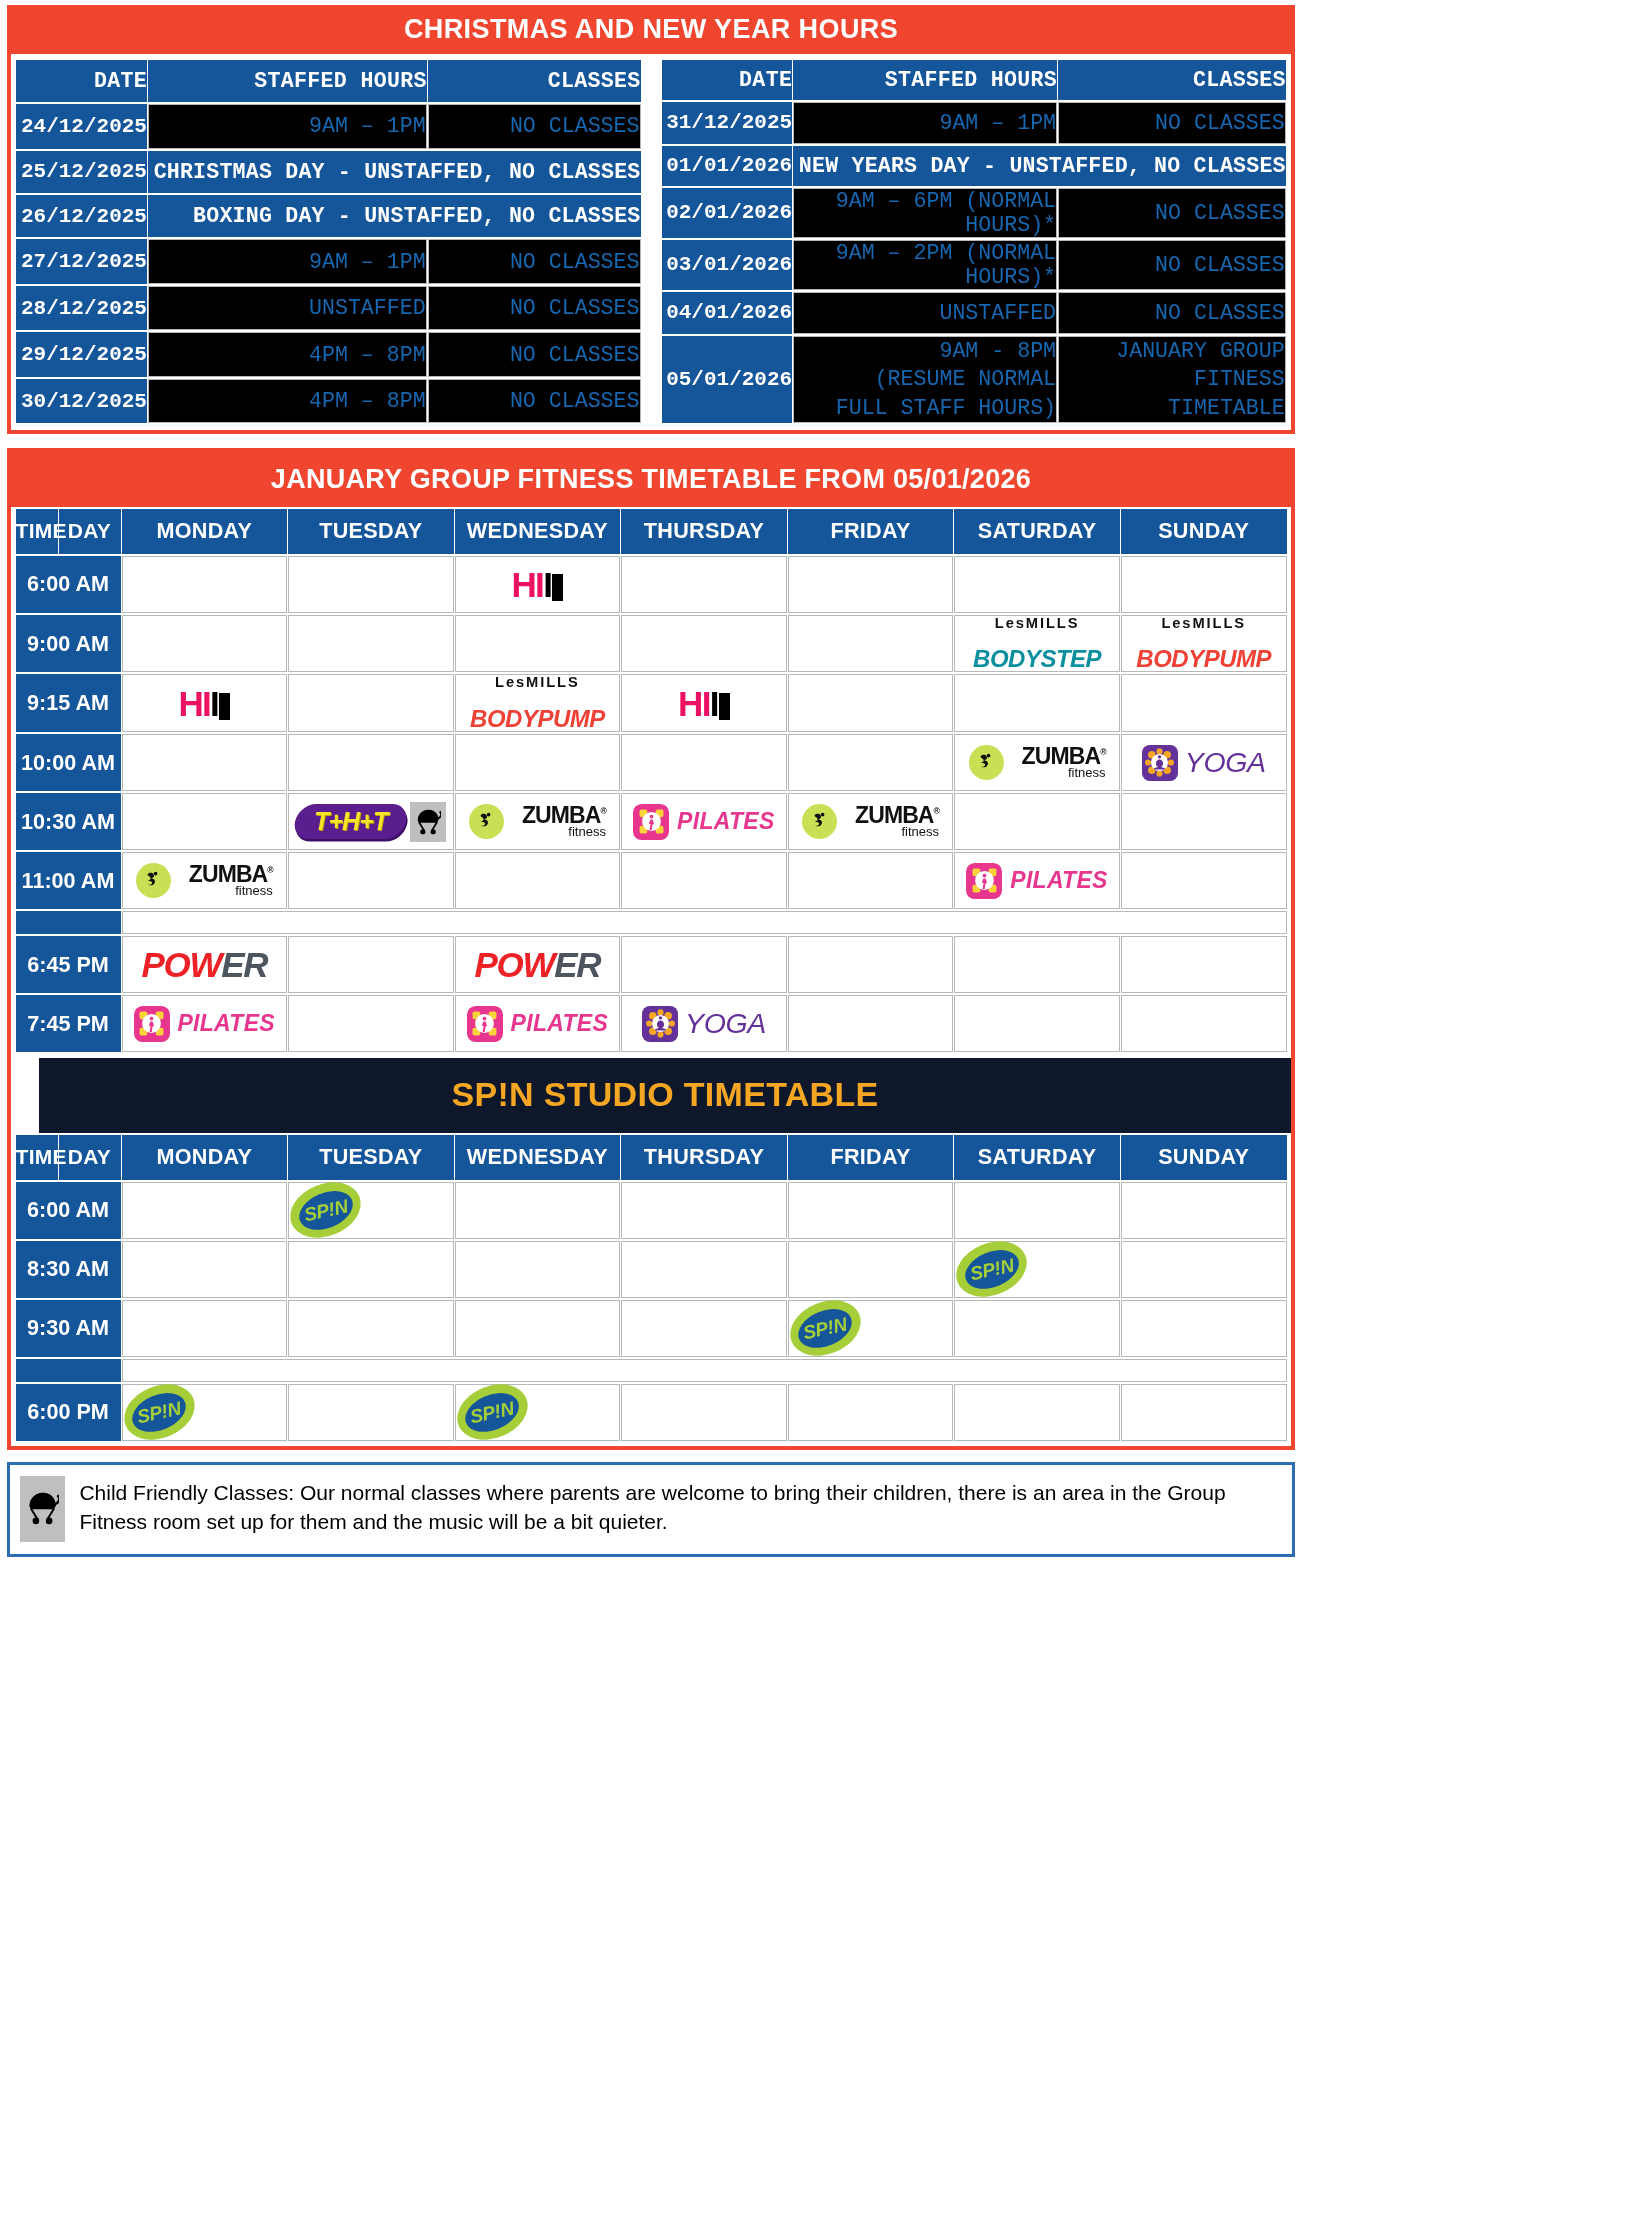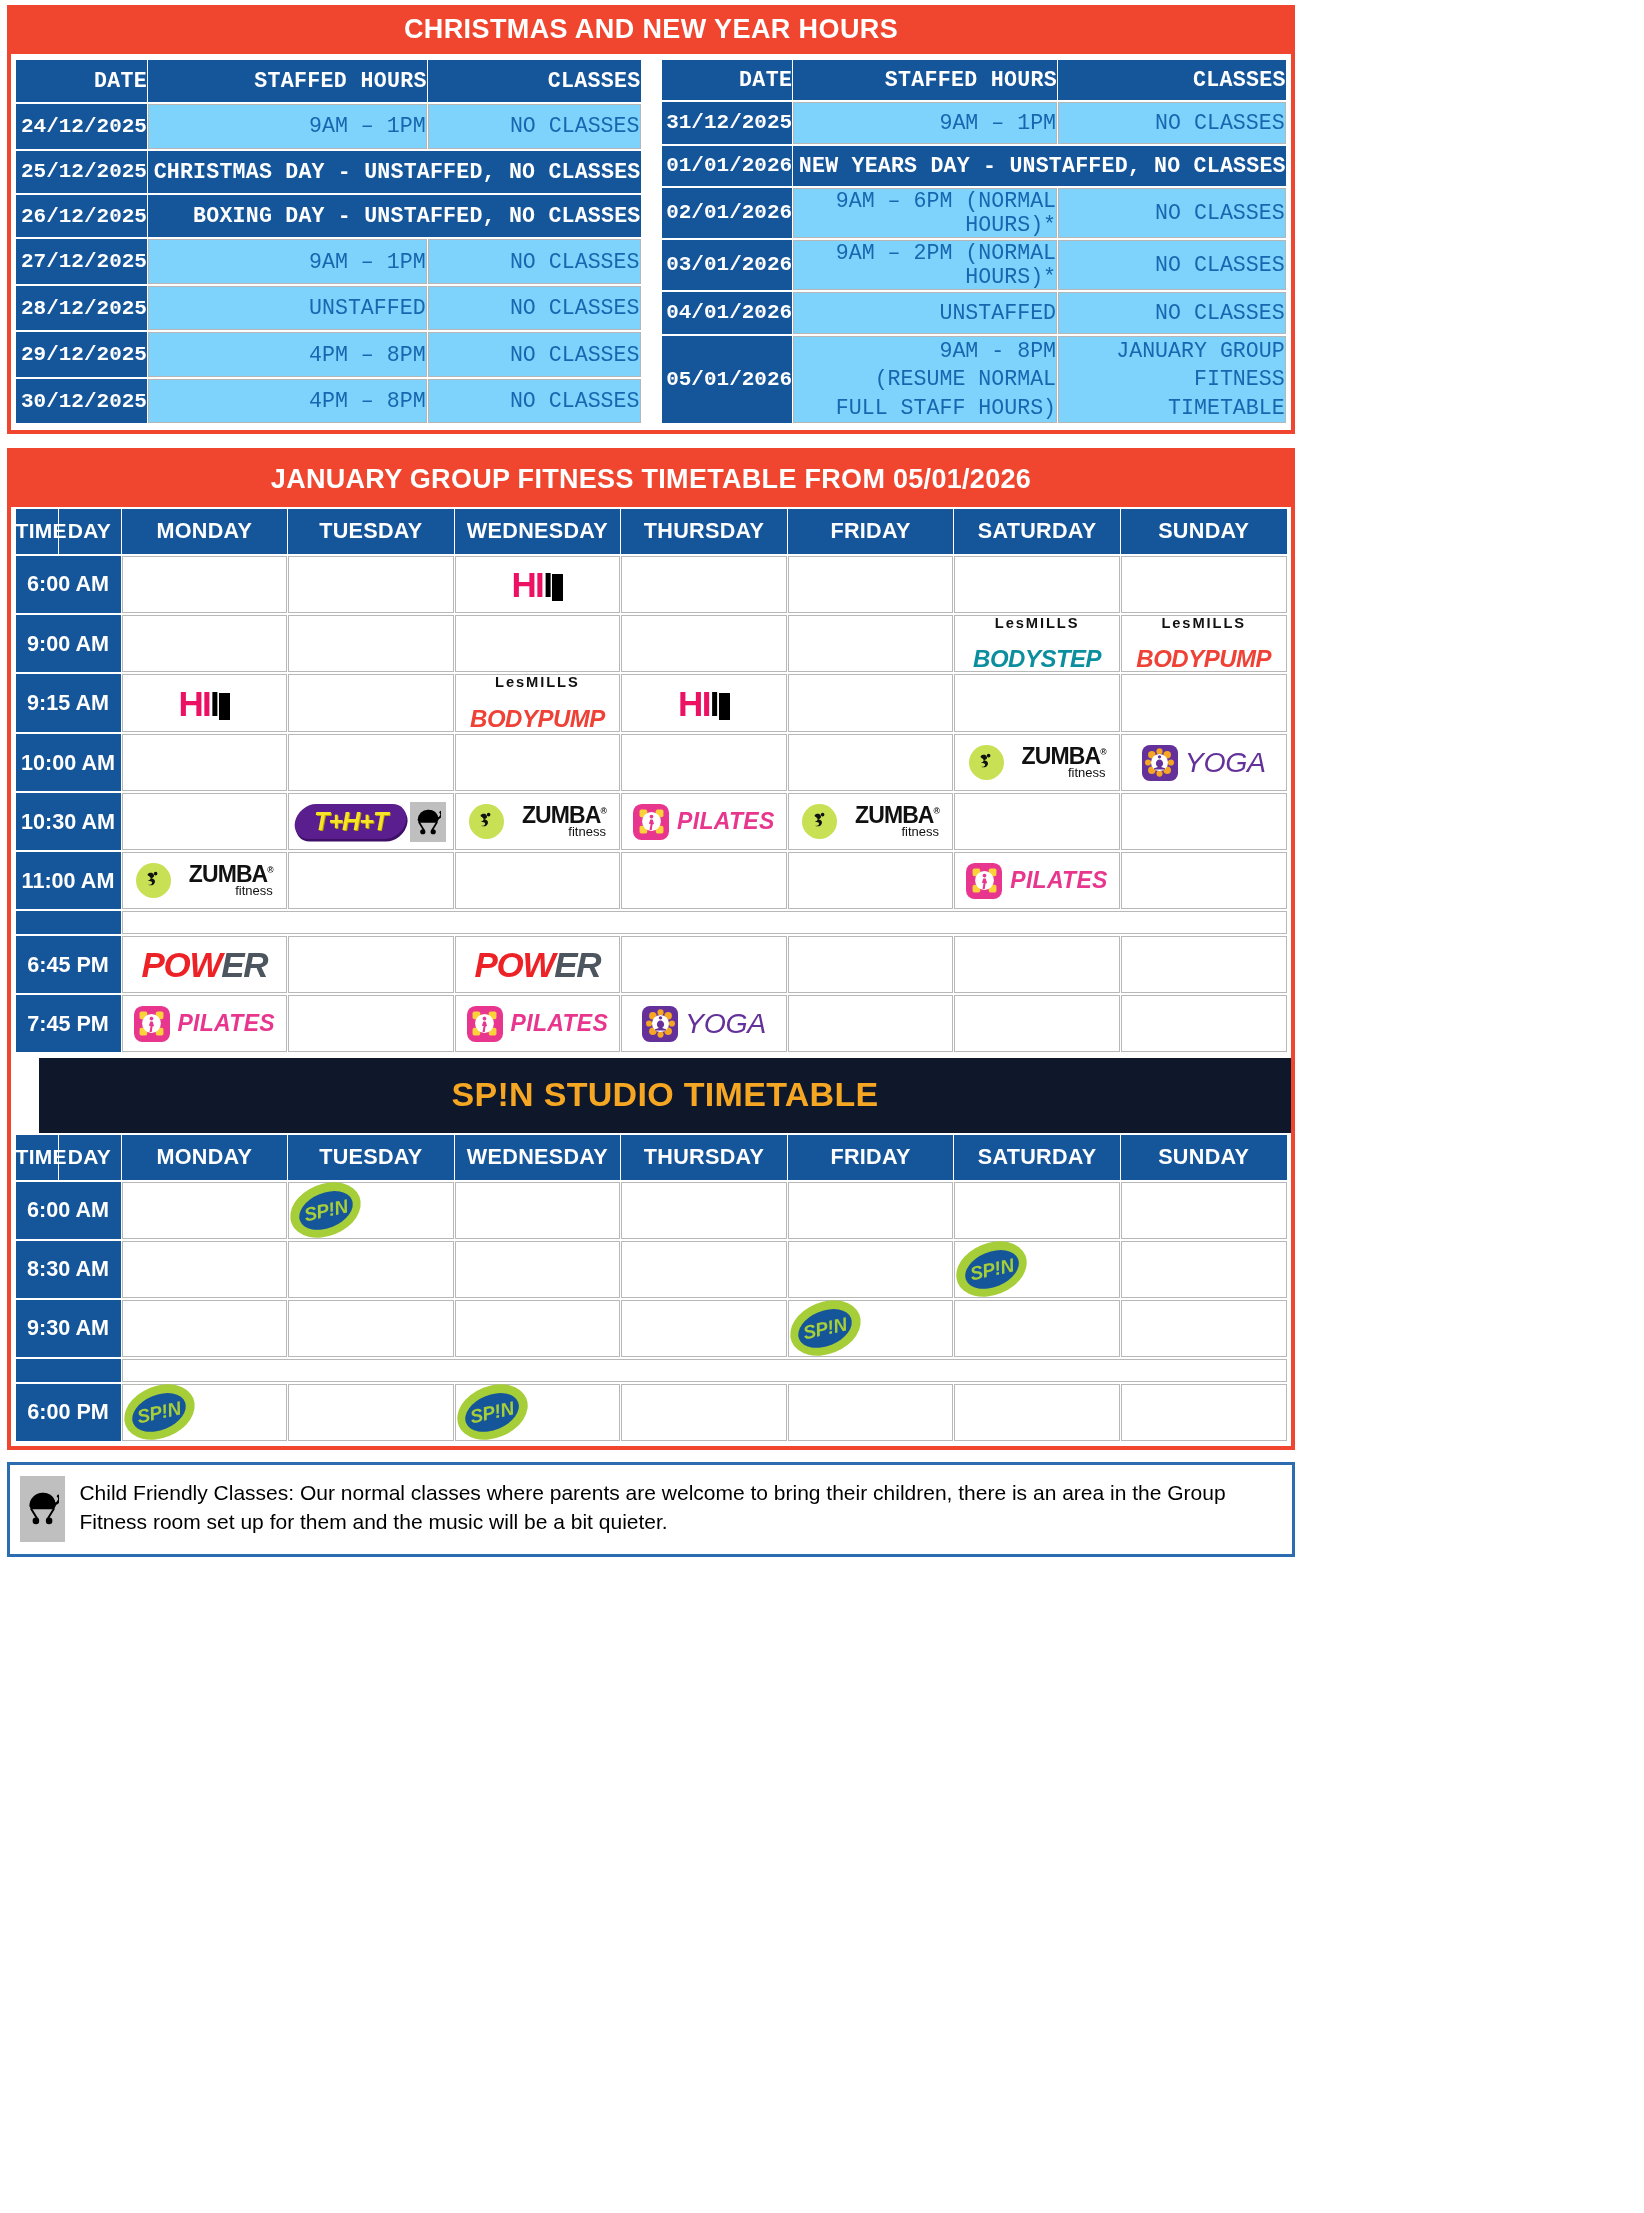--- a/index.html
+++ b/index.html
@@ -57,21 +57,21 @@
     letter-spacing:0.3px;
   }
   .xmas-tbl td.datecell{
     background:#15559a;
     color:#fff;
     font-size:21px;
     font-weight:bold;
     width:21%;
   }
   .xmas-tbl td.val{
-    background:#7dd3fc;
+    background:#000000;
     color:#1767b0;
     font-size:21.6px;
     font-weight:normal;
     border:0.9px solid #b6b6b6;
   }
   .xmas-tbl td.full{
     background:#15559a;
     color:#fff;
     font-size:21.6px;
     font-weight:bold;

